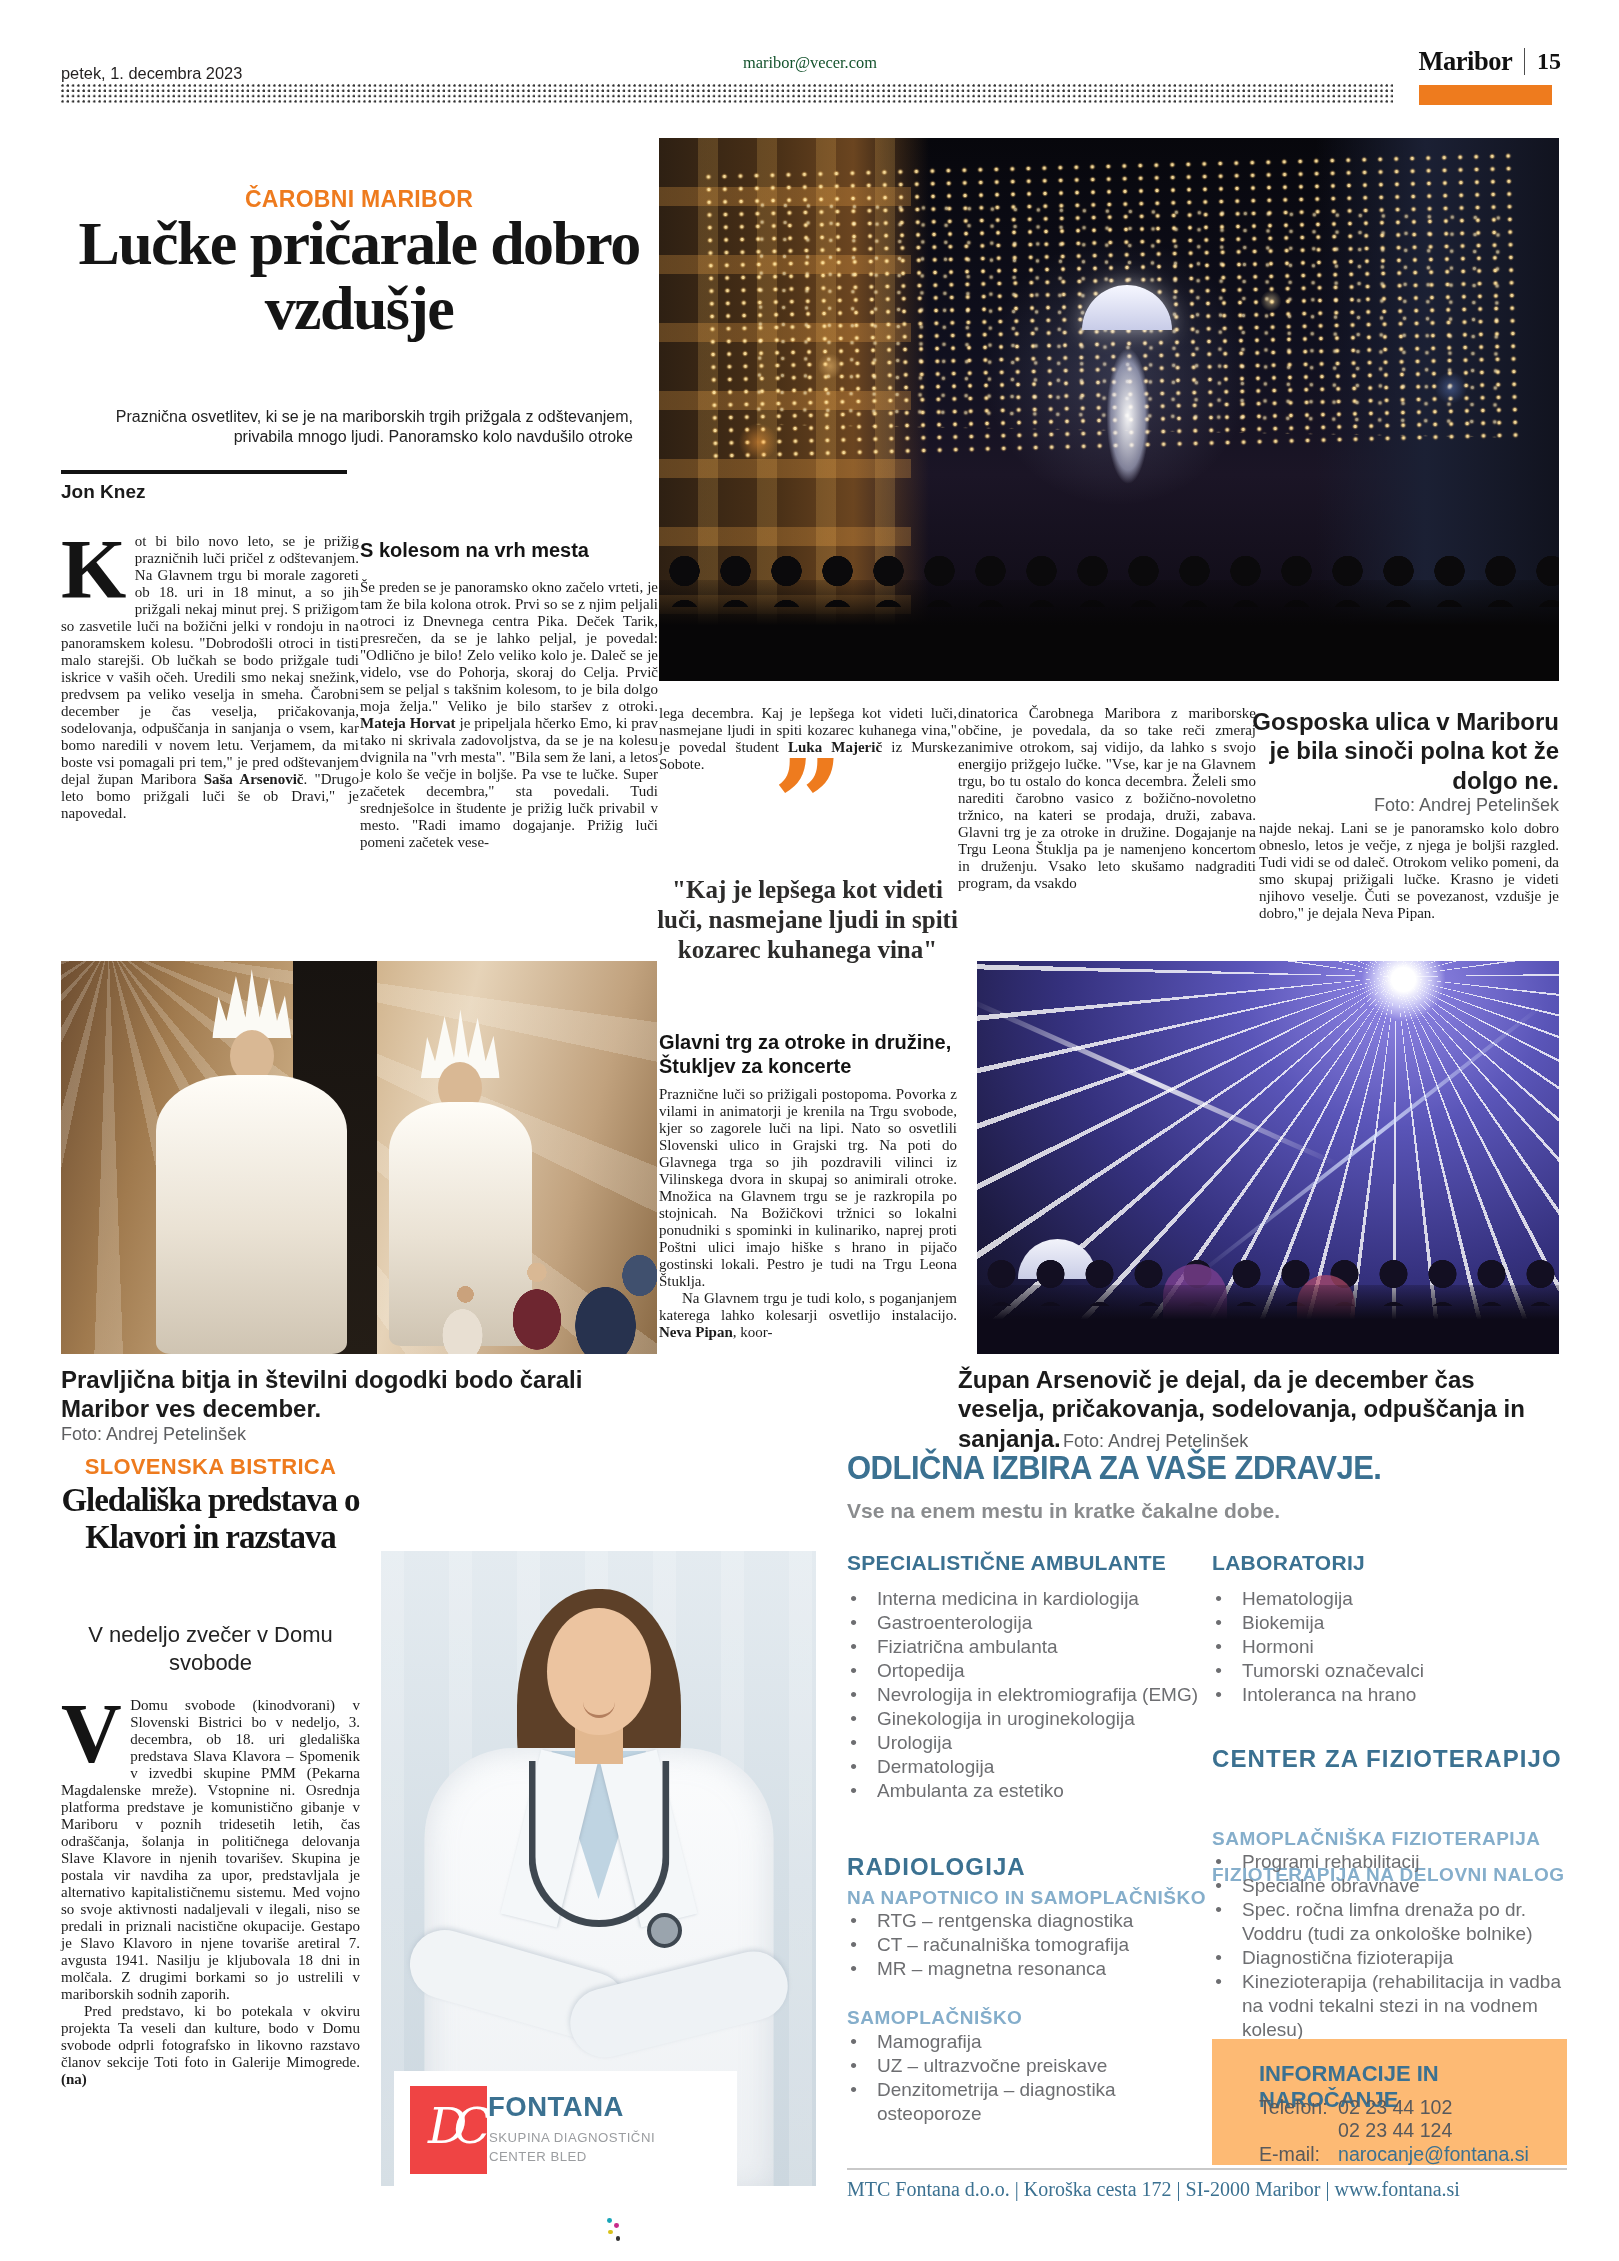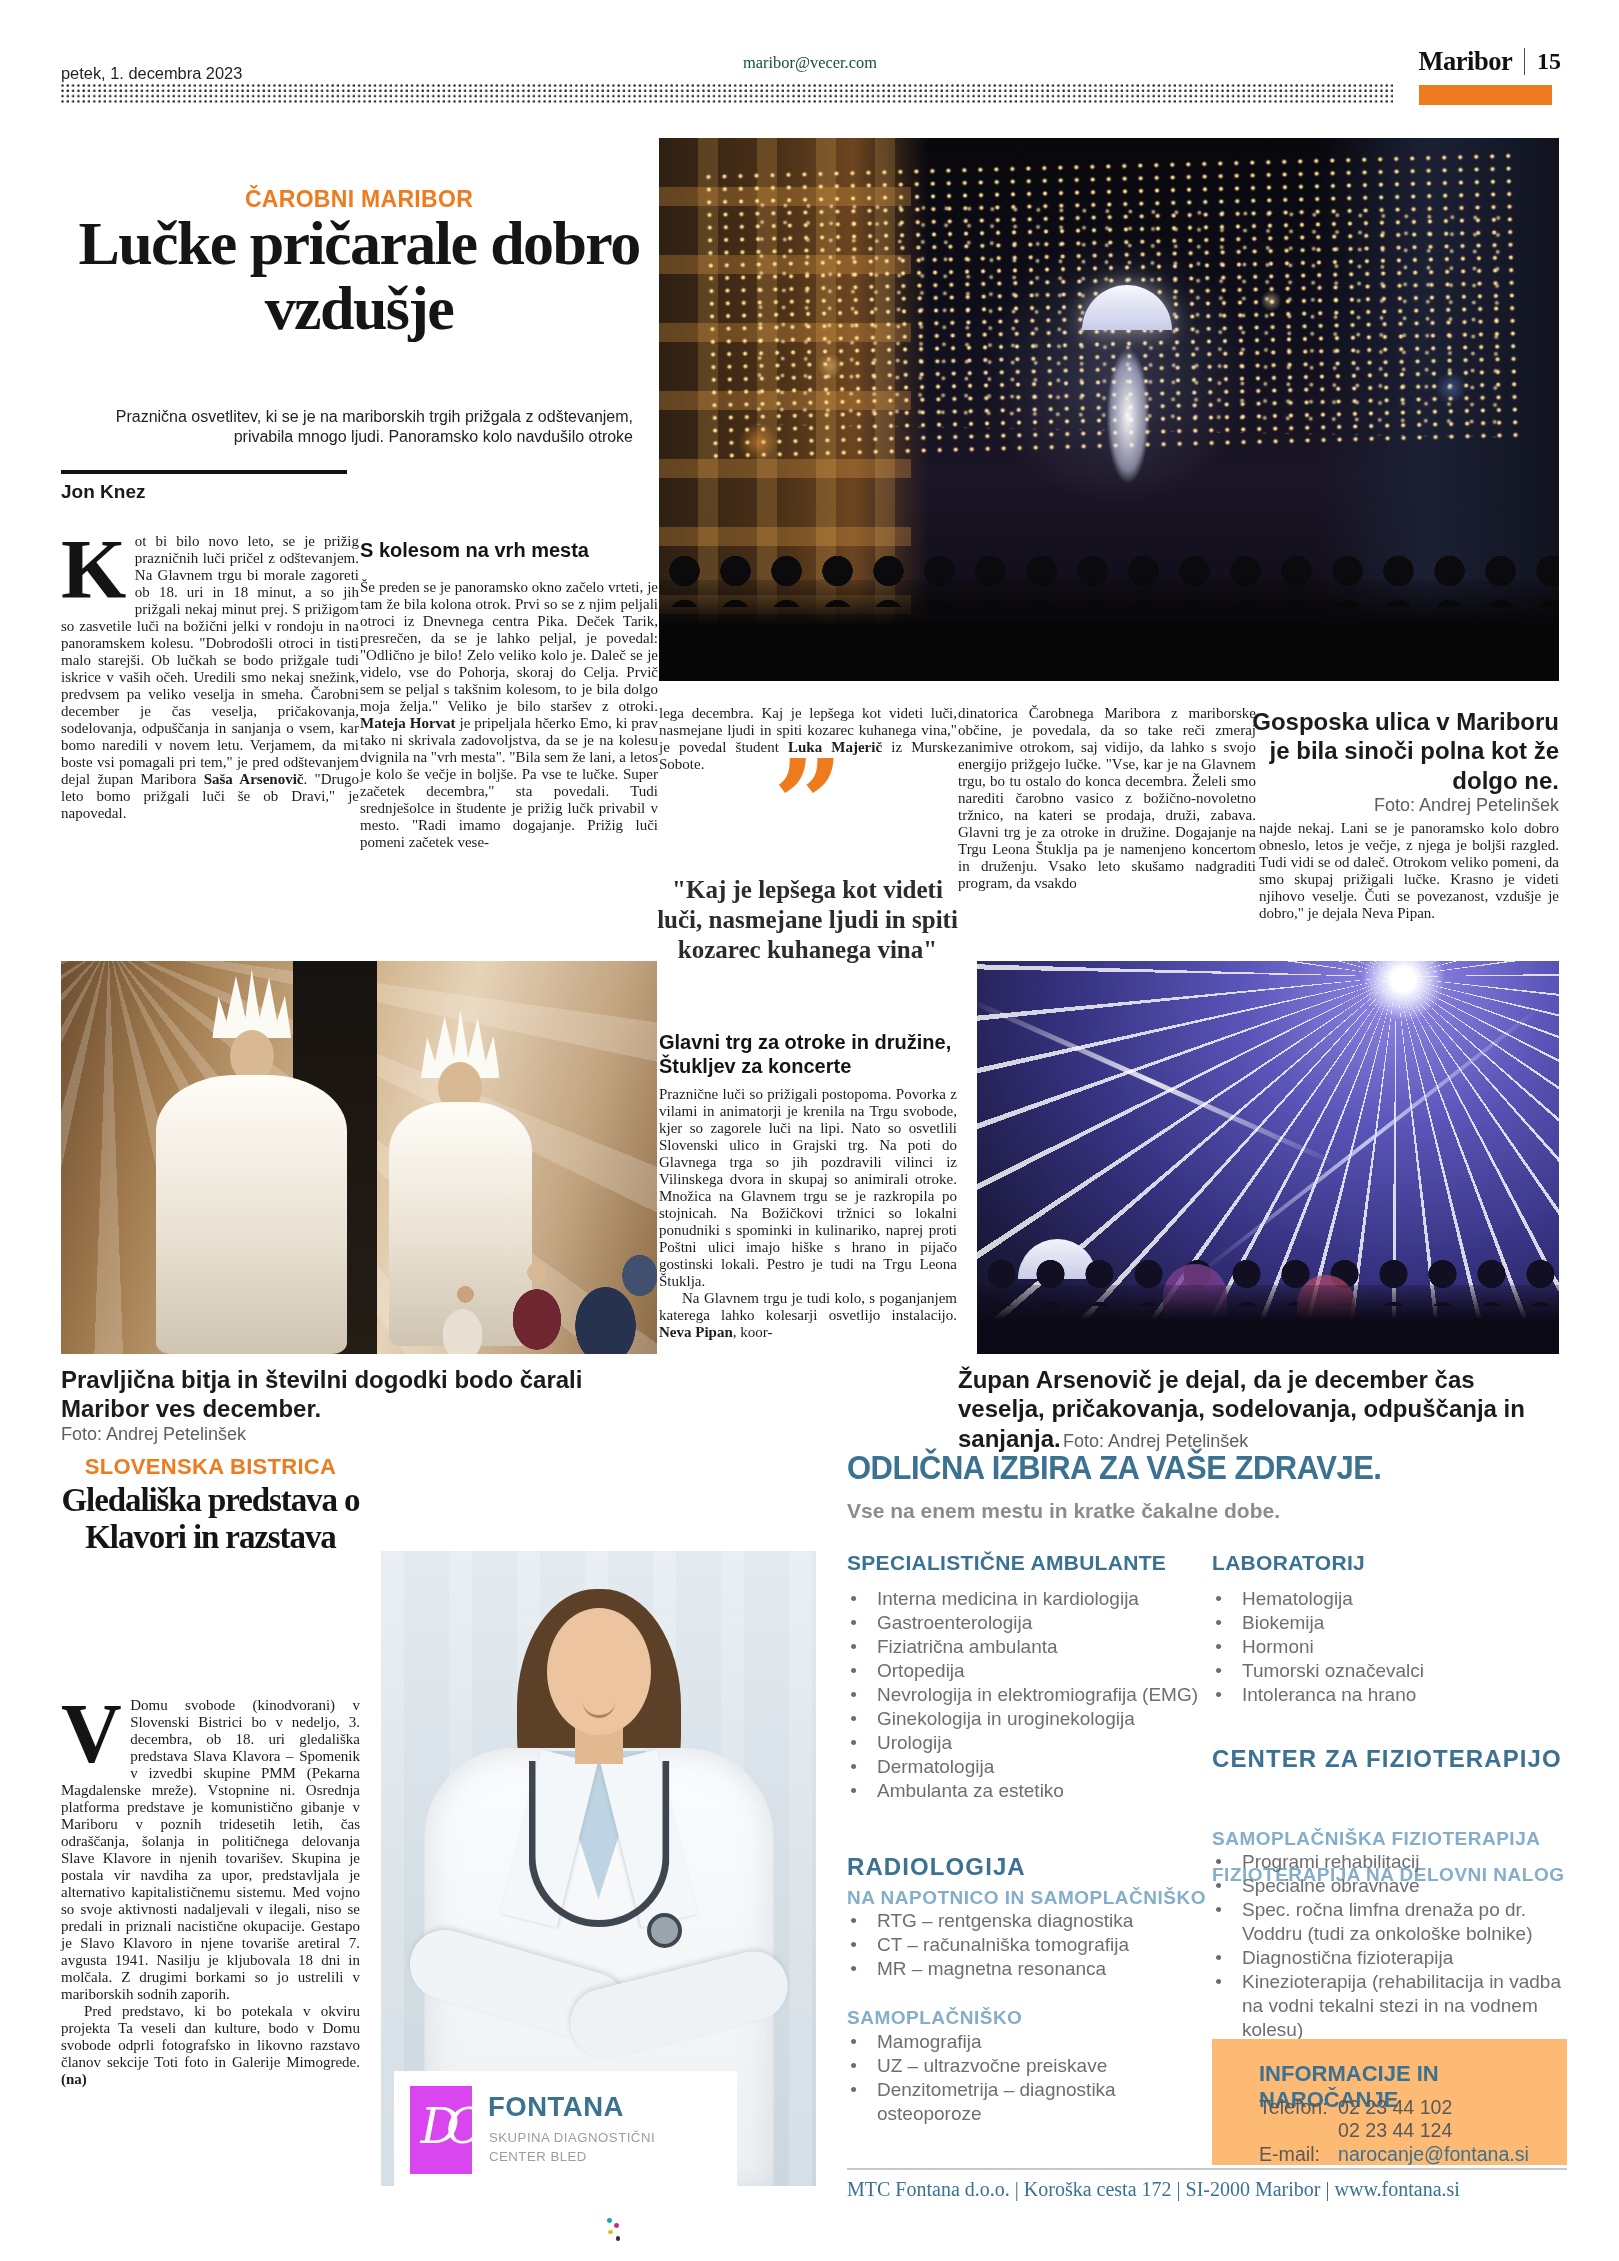--- a/index.html
+++ b/index.html
@@ -173,21 +173,21 @@
   .r-fizio-s2 { left:1212px; top:1828px; }
   .r-fizio-list { left:1212px; top:1850px; width:355px; }
 
   .info-box { position:absolute; left:1212px; top:2039px; width:355px; height:126px; background:#fdba74; }
   .ib-head { position:absolute; left:47px; top:22px; font-weight:bold; font-size:22px; color:#3b7191; }
   .ib-row { position:absolute; left:47px; font-size:19.6px; color:#58595b; }
   .ib-label { display:inline-block; width:79px; }
   .ib-blue { color:#3b7191; }
 
   .logo-box { position:absolute; left:394px; top:2071px; width:343px; height:118px; background:#ffffff; }
-  .lg-square { position:absolute; left:16px; top:15px; width:62px; height:88px; background:#d946ef; }
+  .lg-square { position:absolute; left:16px; top:15px; width:77px; height:88px; background:#ef4444; }
   .lg-mono { position:absolute; left:4.2px; top:4.2px; width:100%; text-align:center; font-family:"DejaVu Serif",serif; font-style:italic; font-size:49px; line-height:1.5; color:#fff; letter-spacing:-13.8px; }
   .lg-name { position:absolute; left:94px; top:20px; font-weight:bold; font-size:27.5px; letter-spacing:0.5px; color:#3b7191; }
   .lg-tag { position:absolute; left:95px; font-size:13.2px; letter-spacing:0.5px; color:#9b9da0; }
   .lg-t1 { top:59px; } .lg-t2 { top:78px; }
 
   .ad-rule { position:absolute; left:847px; top:2168px; width:720px; height:2.1px; background:#c9c9c9; }
   .ad-footer { position:absolute; left:847px; top:2178px; width:720px; font-size:20px; color:#3b7191;font-family:Liberation Serif, serif; }
 
   .regmarks { position:absolute; left:607px; top:2218px; width:21px; height:24px; }
   .regmarks i { position:absolute; width:4.8px; height:4.8px; border-radius:50%; }
@@ -296,20 +296,21 @@
     <div class="caption-c">Foto: Andrej Petelinšek</div>
   </div>
 
   <div class="cap-right">
     <span class="caption-b">Župan Arsenovič je dejal, da je december čas veselja, pričakovanja, sodelovanja, odpuščanja in sanjanja.</span>
     <span class="caption-c">Foto: Andrej Petelinšek</span>
   </div>
 
   <div class="b-kicker kicker">SLOVENSKA BISTRICA</div>
   <div class="b-headline headline">Gledališka predstava o Klavori in razstava</div>
+  <div class="b-stand">V nedeljo zvečer v Domu svobode</div>
   <div class="b-body bodytext">
     <span class="dropcap">V</span><span>Domu svobode (kinodvorani) v Slovenski Bistrici bo v nedeljo, 3. decembra, ob 18. uri gledališka predstava Slava Klavora – Spomenik v izvedbi skupine PMM (Pekarna Magdalenske mreže). Vstopnine ni. Osrednja platforma predstave je komunistično gibanje v Mariboru v poznih tridesetih letih, čas odraščanja, šolanja in političnega delovanja Slave Klavore in njenih tovarišev. Skupina je postala vir navdiha za upor, predstavljala je alternativo kapitalističnemu sistemu. Med vojno so svoje aktivnosti nadaljevali v ilegali, niso se predali in priznali nacistične okupacije. Gestapo je Slavo Klavoro in njene tovariše aretiral 7. avgusta 1941. Nasilju je kljubovala 18 dni in molčala. Z drugimi borkami so jo ustrelili v mariborskih sodnih zaporih.</span>
     <span class="indent"><span>Pred predstavo, ki bo potekala v okviru projekta Ta veseli dan kulture, bodo v Domu svobode odprli fotografsko in likovno razstavo članov sekcije Toti foto in Galerije Mimogrede. </span><b>(na)</b></span>
   </div>
 
   <div class="ad-headline">ODLIČNA IZBIRA ZA VAŠE ZDRAVJE.</div>
   <div class="ad-sub">Vse na enem mestu in kratke čakalne dobe.</div>
 
   <div class="photo ph-doctor">
     <div class="dr-bg"></div>

